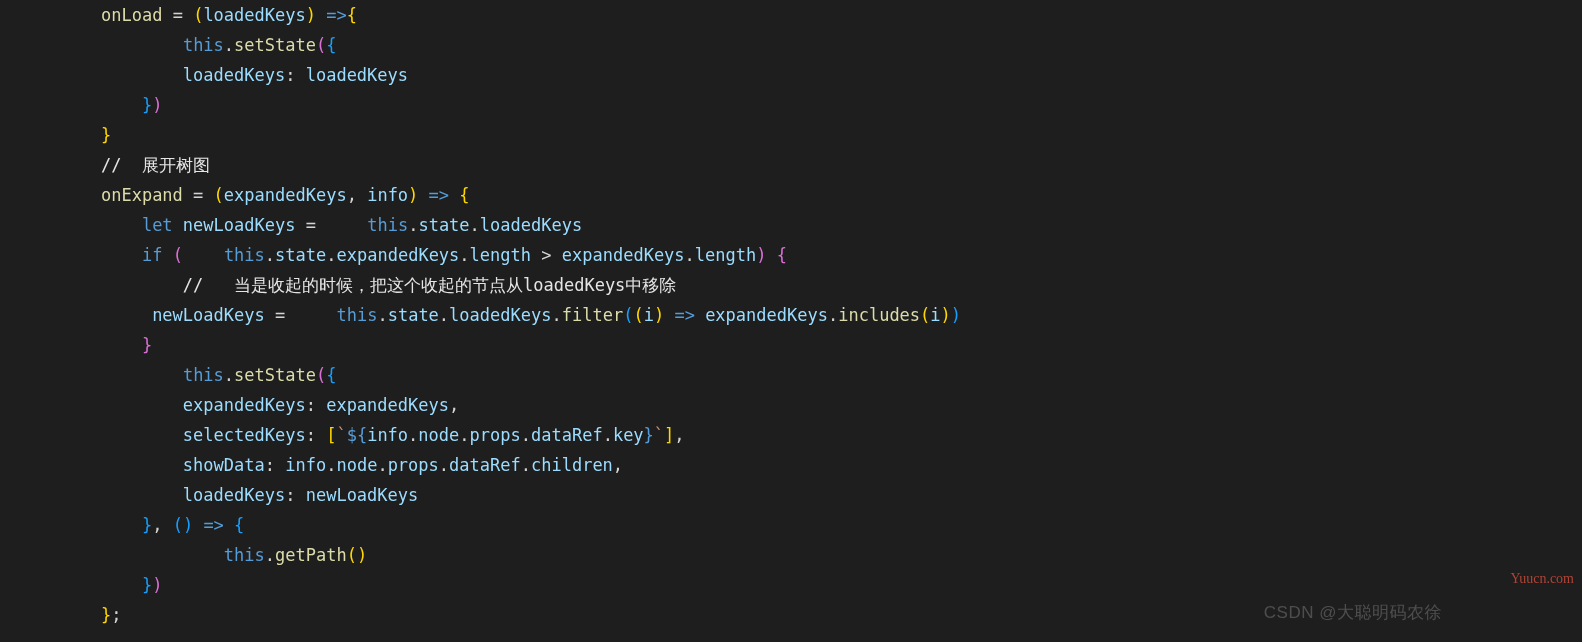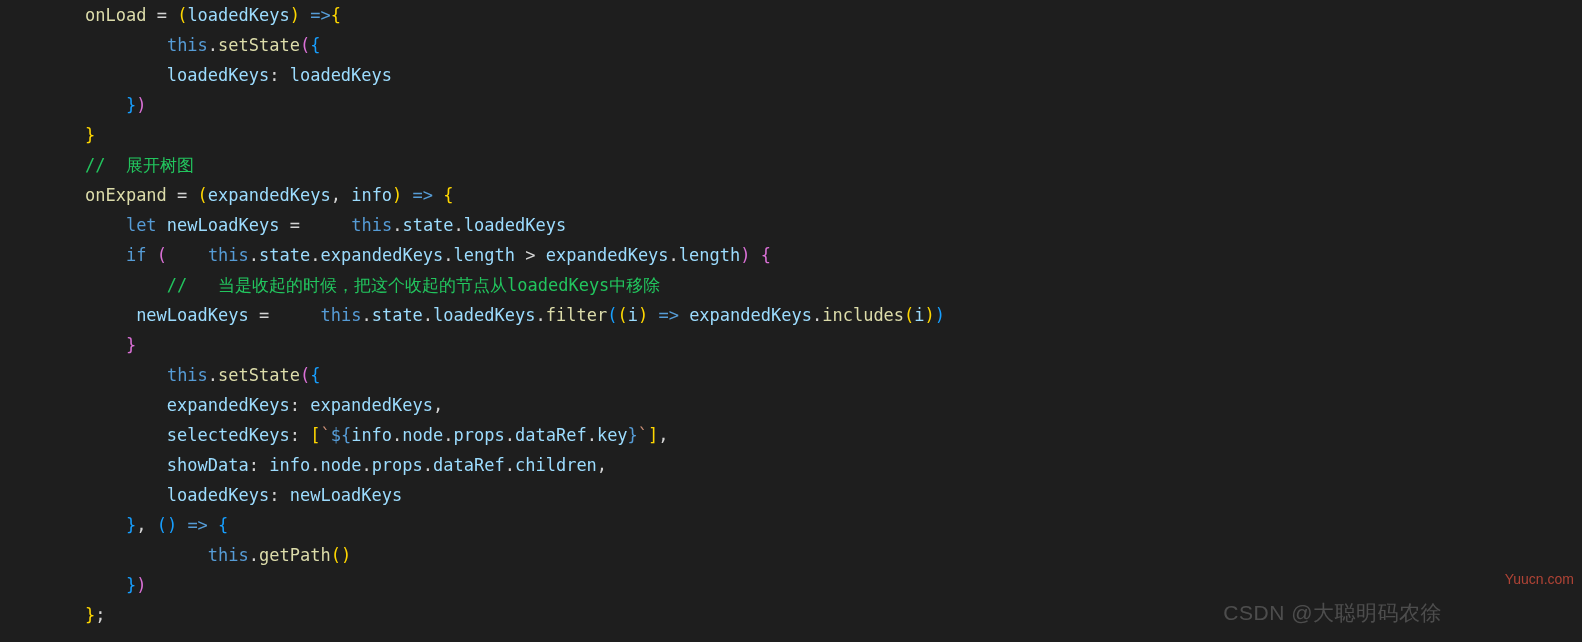--- a/index.html
+++ b/index.html
@@ -8,52 +8,52 @@
       font-family: 'Menlo', 'Monaco', 'Consolas', monospace;
       font-size: 17px;
       line-height: 30px;
       color: #d4d4d4;
       overflow: hidden;
       width: 1582px;
       height: 642px;
       position: relative;
     }
     .editor {
-      padding: 0 0 0 44px;
+      padding: 0 0 0 60px;
       white-space: pre;
       position: relative;
     }
     .line { display: block; height: 30px; }
     .tk-kw { color: #569cd6; }
     .tk-var { color: #9cdcfe; }
     .tk-fn { color: #dcdcaa; }
     .tk-punc { color: #d4d4d4; }
     .tk-op { color: #d4d4d4; }
     .tk-this { color: #569cd6; margin-left: 41px; }
     .tk-prop { color: #9cdcfe; }
-    .tk-comment { color: #22c55e; text-align: right; }
+    .tk-comment { color: #e5e5e5; text-align: right; }
     .tk-str { color: #ce9178; }
     .tk-brace-y { color: #ffd700; }
     .tk-brace-p { color: #da70d6; }
     .tk-brace-b { color: #179fff; }
     .watermark-bottom {
       position: absolute;
       bottom: 14px;
       right: 140px;
       color: rgba(200,200,200,0.28);
       font-family: 'PingFang SC', 'Microsoft YaHei', sans-serif;
-      font-size: 21px;
+      font-size: 17px;
       letter-spacing: 0.5px;
     }
     .watermark-right {
       position: absolute;
       bottom: 48px;
       right: 8px;
       color: #c94a3a;
-      font-family: Liberation Sans, sans-serif;
+      font-family: Liberation Serif, serif;
       font-size: 14px;
       opacity: 0.85;
       font-weight: 500;
     }
   </style>
 </head>
 <body>
 
 <div class="editor" id="editor"><span class="line">    <span class="tk-fn">onLoad</span><span> </span><span class="tk-op">=</span><span> </span><span class="tk-brace-y">(</span><span class="tk-var">loadedKeys</span><span class="tk-brace-y">)</span><span> </span><span class="tk-kw">=&gt;</span><span class="tk-brace-y">{</span></span><span class="line">        <span class="tk-this">this</span><span class="tk-punc">.</span><span class="tk-fn">setState</span><span class="tk-brace-p">(</span><span class="tk-brace-b">{</span></span><span class="line">            <span class="tk-prop">loadedKeys</span><span class="tk-punc">:</span><span> </span><span class="tk-var">loadedKeys</span></span><span class="line">        <span class="tk-brace-b">}</span><span class="tk-brace-p">)</span></span><span class="line">    <span class="tk-brace-y">}</span></span><span class="line">    <span class="tk-comment">//  展开树图</span></span><span class="line">    <span class="tk-fn">onExpand</span><span> </span><span class="tk-op">=</span><span> </span><span class="tk-brace-y">(</span><span class="tk-var">expandedKeys</span><span class="tk-punc">, </span><span class="tk-var">info</span><span class="tk-brace-y">)</span><span> </span><span class="tk-kw">=&gt;</span><span> </span><span class="tk-brace-y">{</span></span><span class="line">        <span class="tk-kw">let</span><span> </span><span class="tk-var">newLoadKeys</span><span> </span><span class="tk-op">=</span><span> </span><span class="tk-this">this</span><span class="tk-punc">.</span><span class="tk-prop">state</span><span class="tk-punc">.</span><span class="tk-prop">loadedKeys</span></span><span class="line">        <span class="tk-kw">if</span><span> </span><span class="tk-brace-p">(</span><span class="tk-this">this</span><span class="tk-punc">.</span><span class="tk-prop">state</span><span class="tk-punc">.</span><span class="tk-prop">expandedKeys</span><span class="tk-punc">.</span><span class="tk-prop">length</span><span> </span><span class="tk-op">&gt;</span><span> </span><span class="tk-var">expandedKeys</span><span class="tk-punc">.</span><span class="tk-prop">length</span><span class="tk-brace-p">)</span><span> </span><span class="tk-brace-p">{</span></span><span class="line">            <span class="tk-comment">//   当是收起的时候，把这个收起的节点从loadedKeys中移除</span></span><span class="line">         <span class="tk-var">newLoadKeys</span><span> </span><span class="tk-op">=</span><span> </span><span class="tk-this">this</span><span class="tk-punc">.</span><span class="tk-prop">state</span><span class="tk-punc">.</span><span class="tk-prop">loadedKeys</span><span class="tk-punc">.</span><span class="tk-fn">filter</span><span class="tk-brace-b">(</span><span class="tk-brace-y">(</span><span class="tk-var">i</span><span class="tk-brace-y">)</span><span> </span><span class="tk-kw">=&gt;</span><span> </span><span class="tk-var">expandedKeys</span><span class="tk-punc">.</span><span class="tk-fn">includes</span><span class="tk-brace-y">(</span><span class="tk-var">i</span><span class="tk-brace-y">)</span><span class="tk-brace-b">)</span></span><span class="line">        <span class="tk-brace-p">}</span></span><span class="line">        <span class="tk-this">this</span><span class="tk-punc">.</span><span class="tk-fn">setState</span><span class="tk-brace-p">(</span><span class="tk-brace-b">{</span></span><span class="line">            <span class="tk-prop">expandedKeys</span><span class="tk-punc">:</span><span> </span><span class="tk-var">expandedKeys</span><span class="tk-punc">,</span></span><span class="line">            <span class="tk-prop">selectedKeys</span><span class="tk-punc">:</span><span> </span><span class="tk-brace-y">[</span><span class="tk-str">`</span><span class="tk-kw">${</span><span class="tk-var">info</span><span class="tk-punc">.</span><span class="tk-prop">node</span><span class="tk-punc">.</span><span class="tk-prop">props</span><span class="tk-punc">.</span><span class="tk-prop">dataRef</span><span class="tk-punc">.</span><span class="tk-prop">key</span><span class="tk-kw">}</span><span class="tk-str">`</span><span class="tk-brace-y">]</span><span class="tk-punc">,</span></span><span class="line">            <span class="tk-prop">showData</span><span class="tk-punc">:</span><span> </span><span class="tk-var">info</span><span class="tk-punc">.</span><span class="tk-prop">node</span><span class="tk-punc">.</span><span class="tk-prop">props</span><span class="tk-punc">.</span><span class="tk-prop">dataRef</span><span class="tk-punc">.</span><span class="tk-prop">children</span><span class="tk-punc">,</span></span><span class="line">            <span class="tk-prop">loadedKeys</span><span class="tk-punc">:</span><span> </span><span class="tk-var">newLoadKeys</span></span><span class="line">        <span class="tk-brace-b">}</span><span class="tk-punc">, </span><span class="tk-brace-b">(</span><span class="tk-brace-b">)</span><span> </span><span class="tk-kw">=&gt;</span><span> </span><span class="tk-brace-b">{</span></span><span class="line">            <span class="tk-this">this</span><span class="tk-punc">.</span><span class="tk-fn">getPath</span><span class="tk-brace-y">(</span><span class="tk-brace-y">)</span></span><span class="line">        <span class="tk-brace-b">}</span><span class="tk-brace-p">)</span></span><span class="line">    <span class="tk-brace-y">}</span><span class="tk-punc">;</span></span></div>
 

